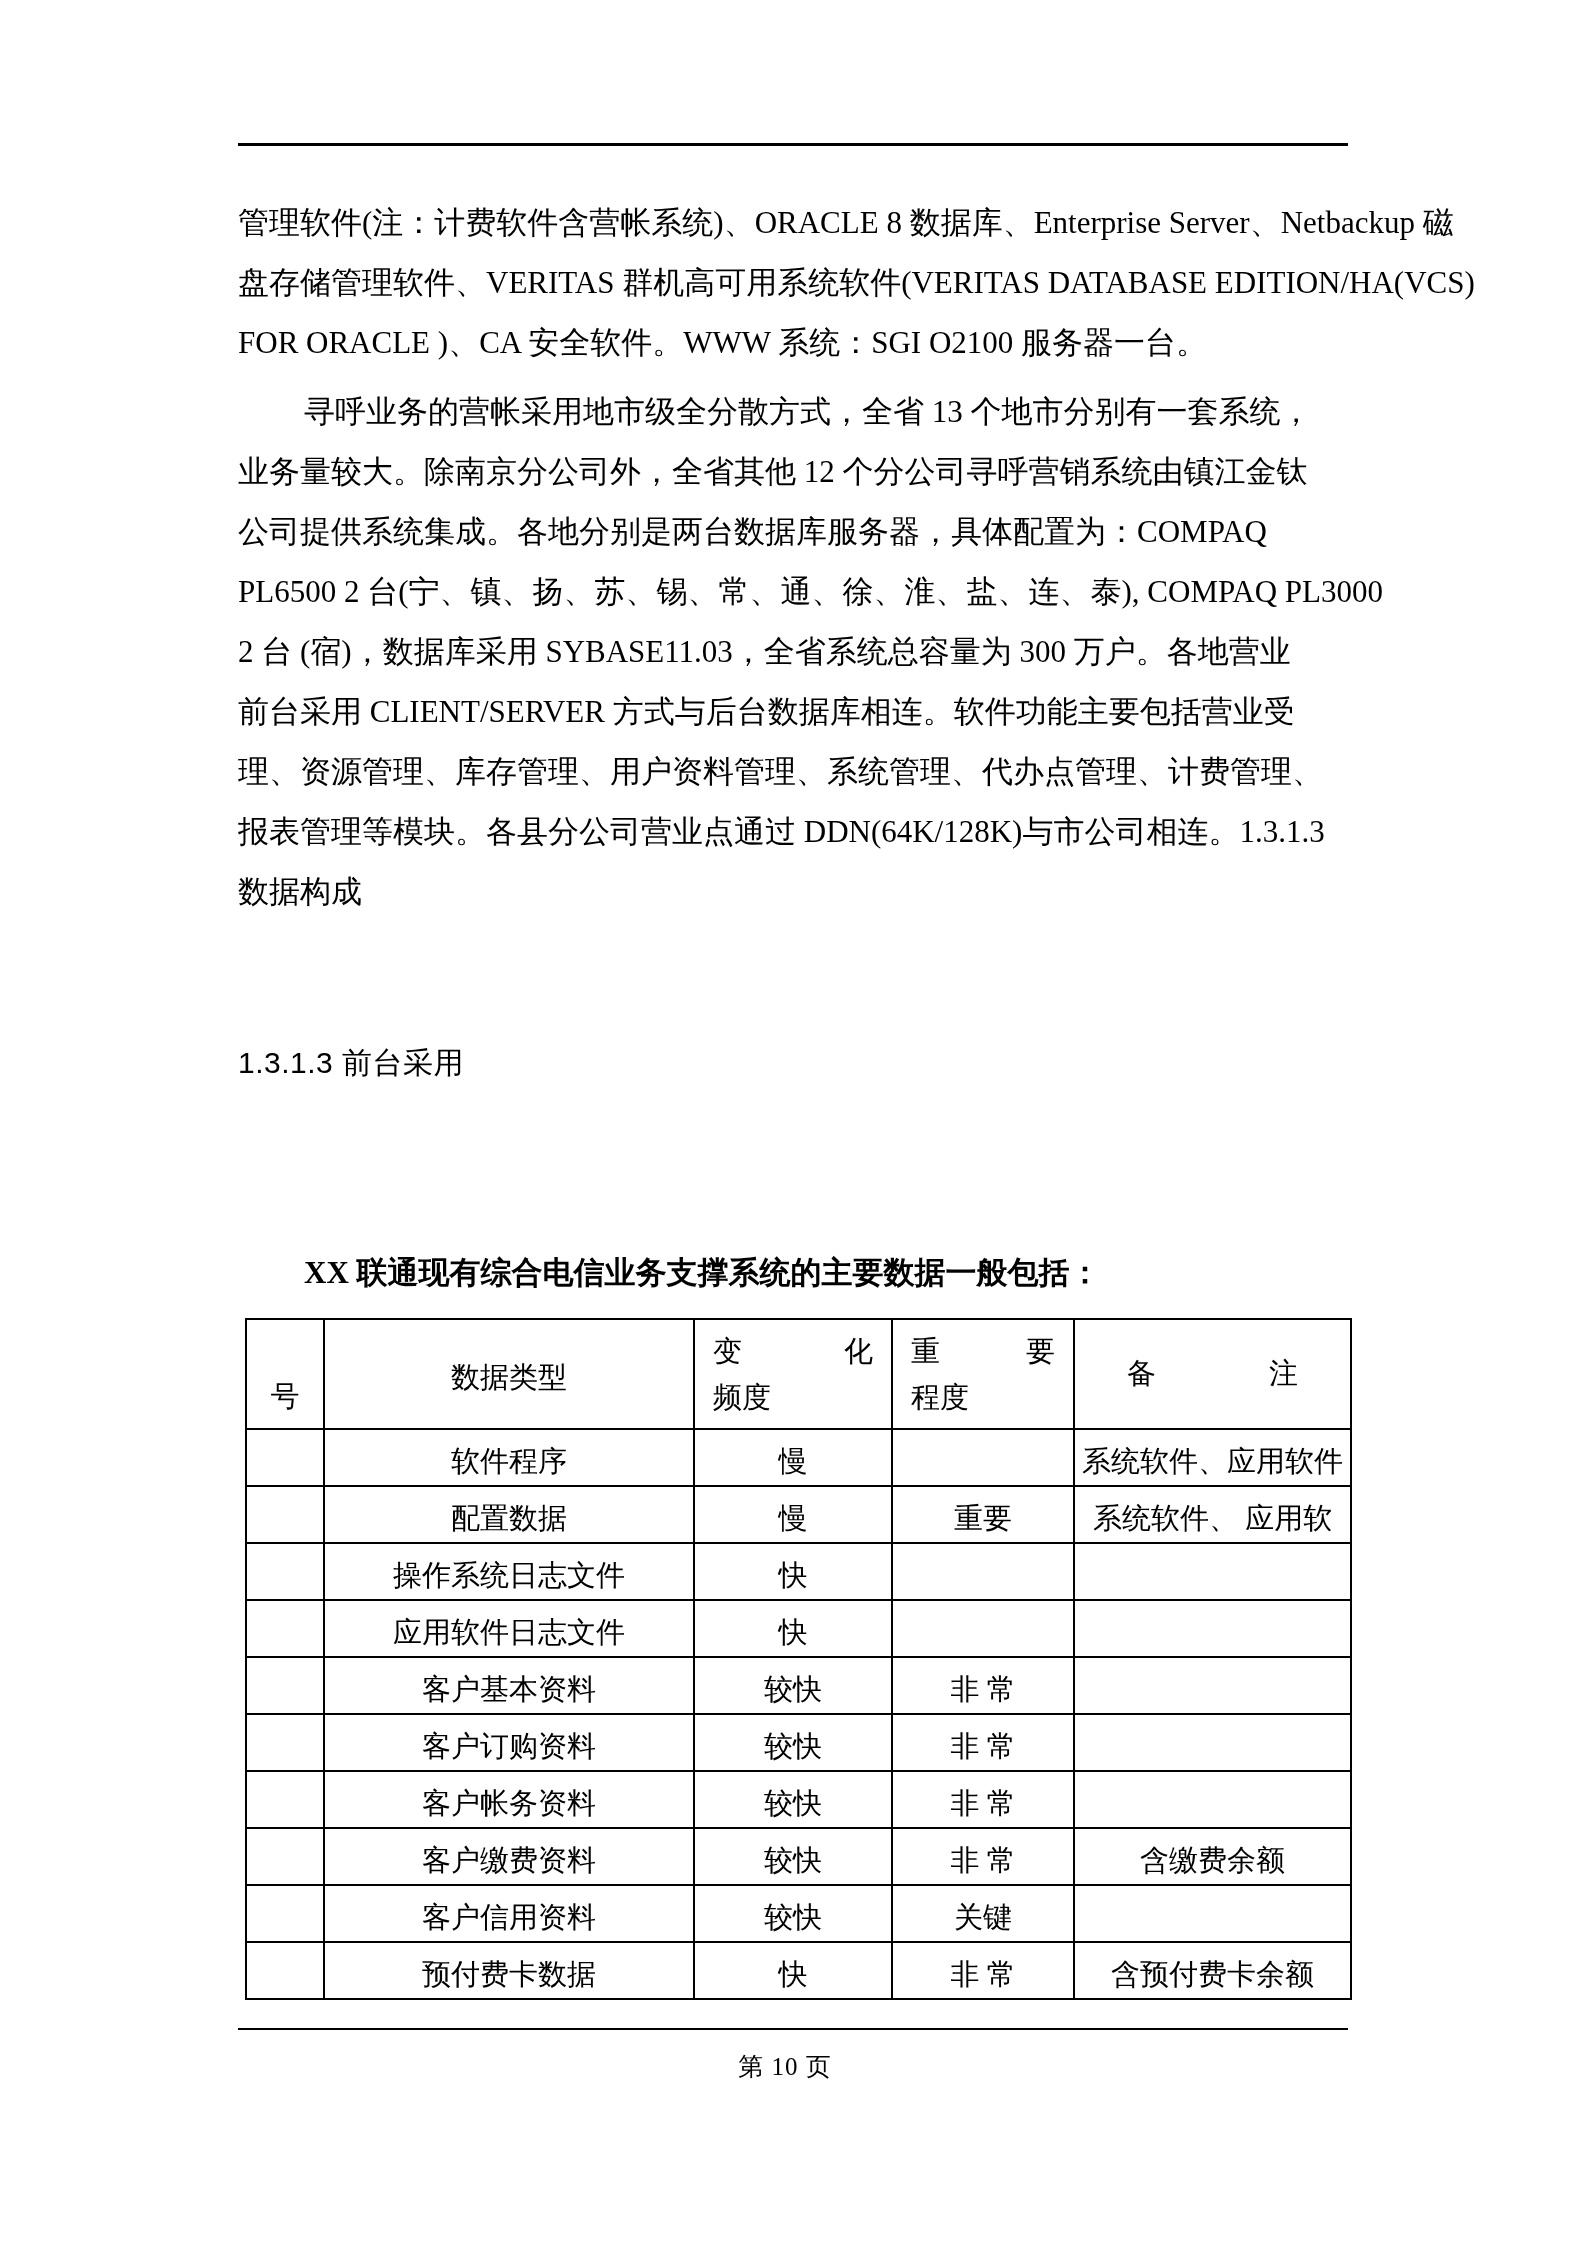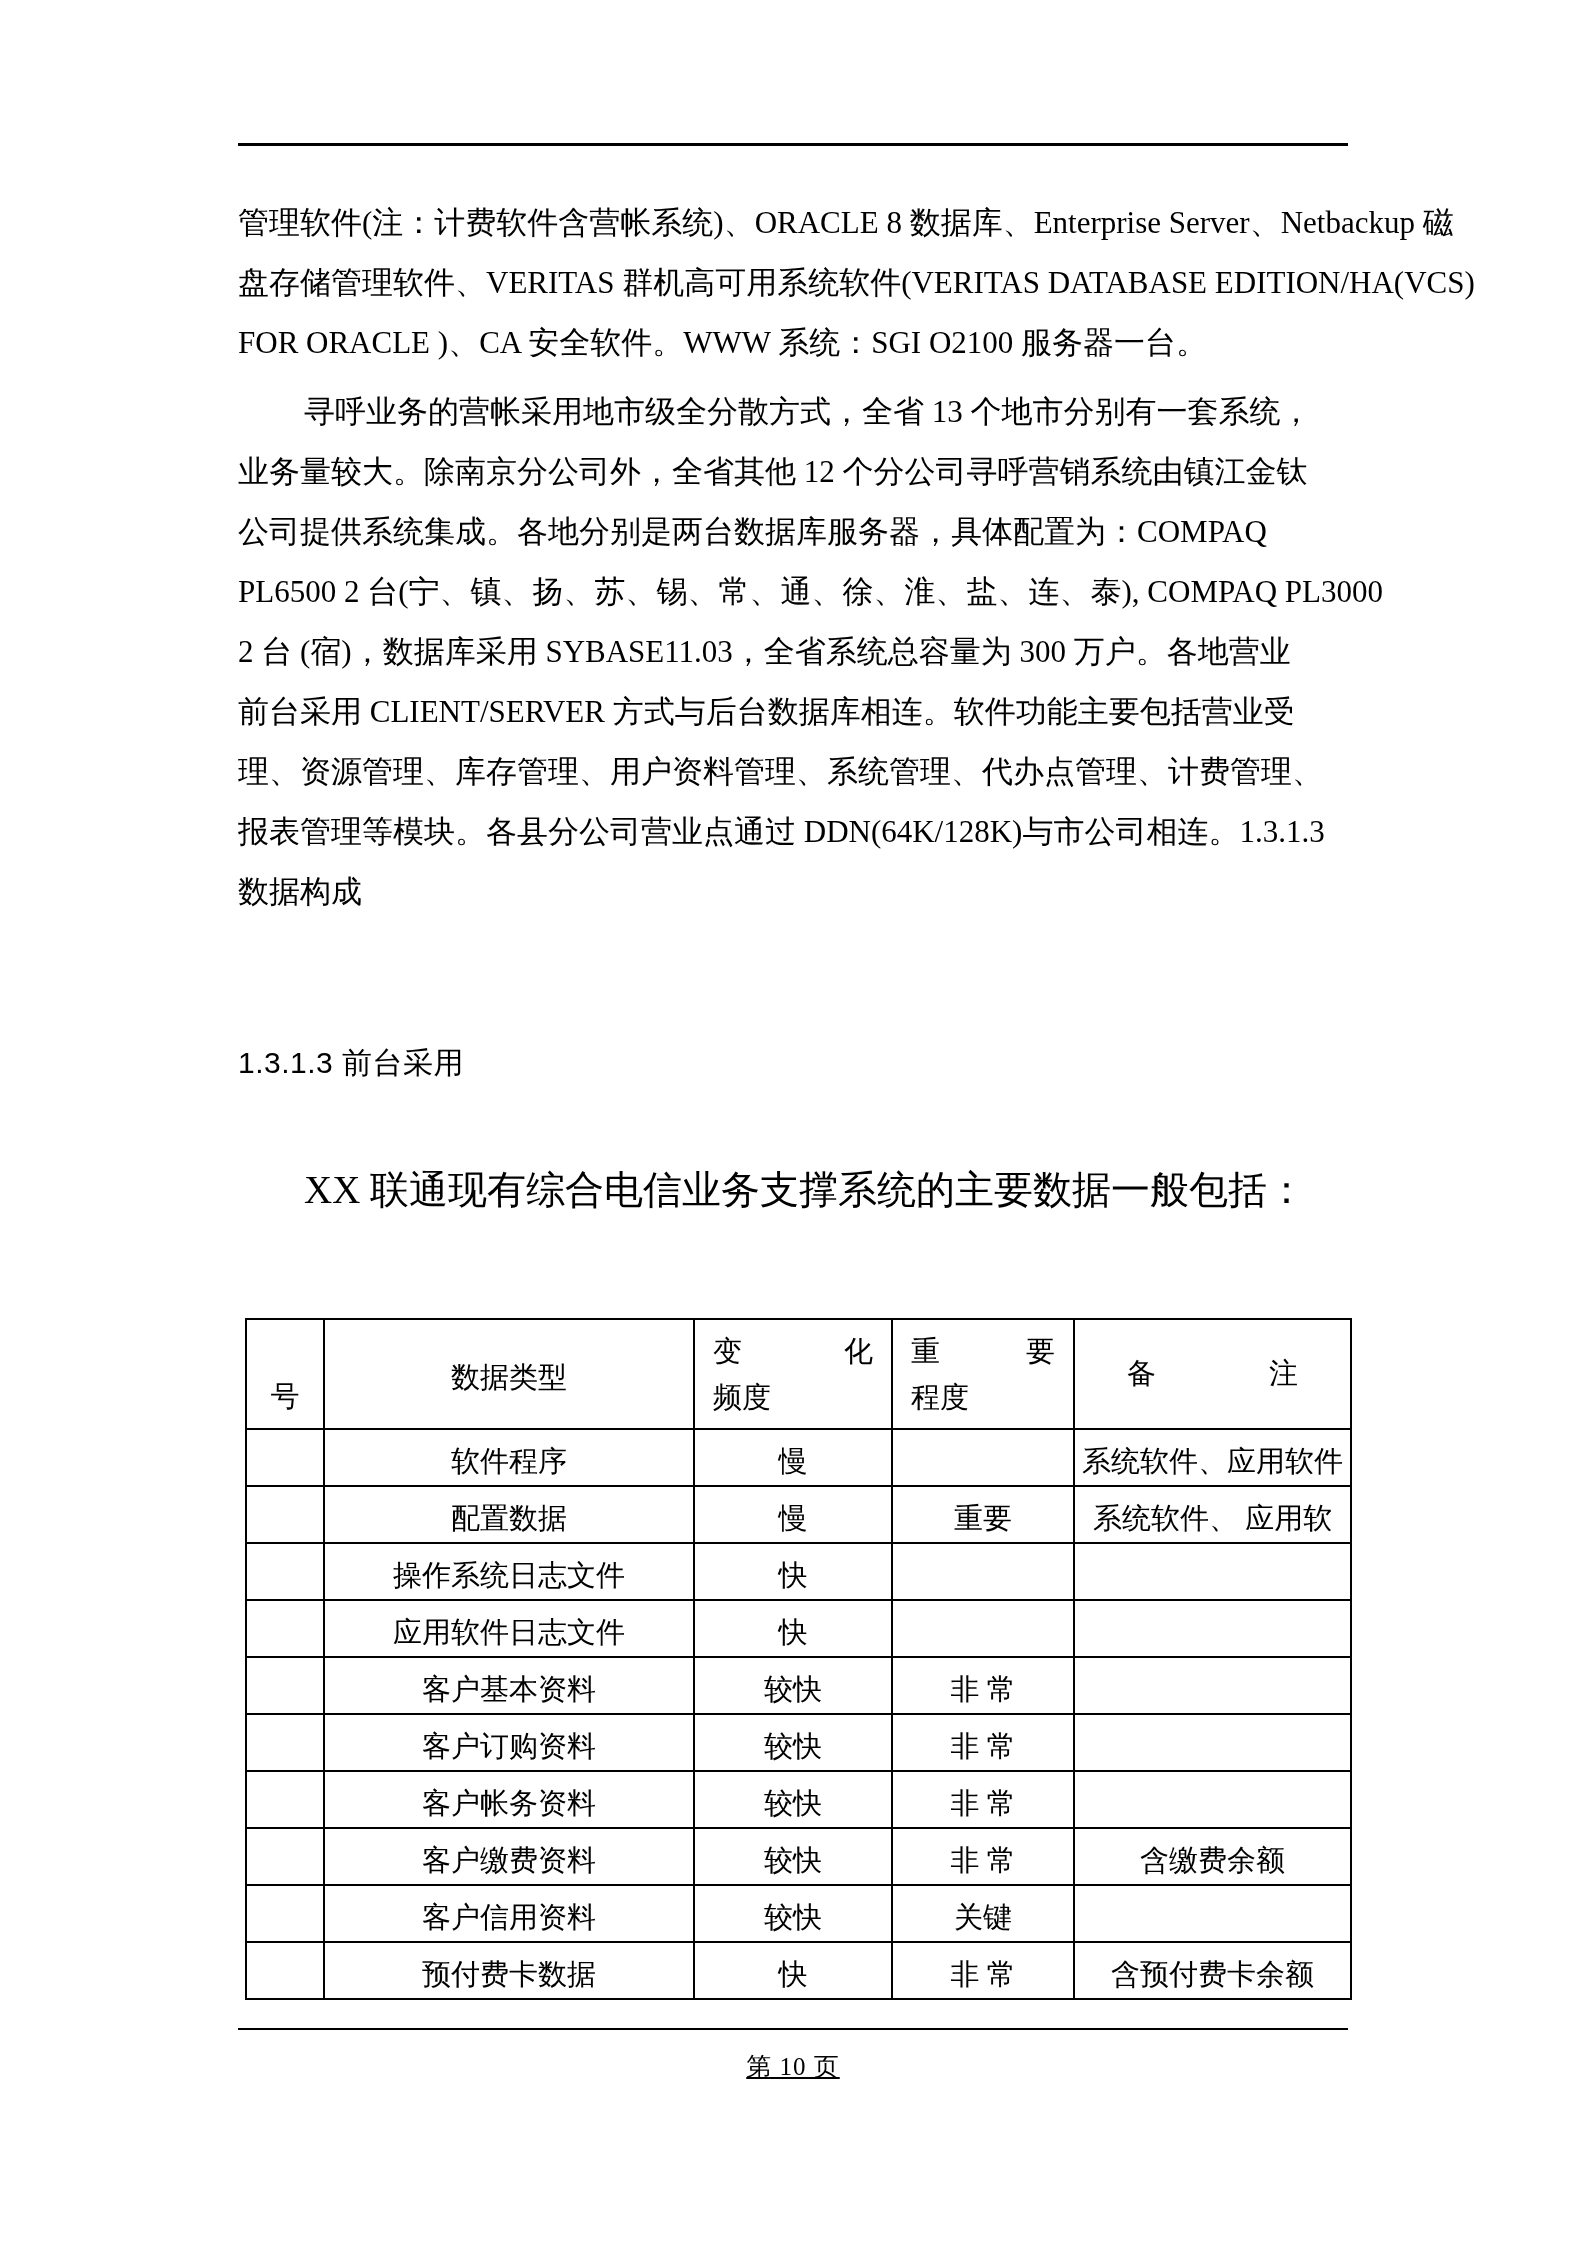--- a/index.html
+++ b/index.html
@@ -33,28 +33,27 @@
   .footer-rule {
     position: absolute;
     left: 238px;
     top: 2028px;
     width: 1110px;
     height: 0;
     border-top: 2px solid #000000;
   }
   .footer-text {
     position: absolute;
-    left: 238px;
+    left: 230px;
     top: 2050px;
     width: 1110px;
     text-align: center;
     font-size: 25px;
     font-family: "Liberation Serif", "DejaVu Serif", serif;
     letter-spacing: 1px;
-    text-decoration: underline;
   }
   .body-block {
     position: absolute;
     left: 238px;
     width: 1114px;
     font-size: 31px;
     line-height: 60px;
     text-align: justify;
     text-justify: inter-ideograph;
   }
@@ -71,25 +70,26 @@
     left: 238px;
     top: 1043px;
     font-family: "Liberation Sans", "DejaVu Sans", sans-serif;
     font-size: 30px;
     line-height: 40px;
     letter-spacing: 0.5px;
   }
   .intro-line {
     position: absolute;
     left: 238px;
-    top: 1165px;
+    top: 1248px;
     width: 1114px;
-    font-size: 39px;
+    font-size: 31px;
     line-height: 50px;
     text-indent: 66px;
+    font-weight: bold;
   }
 
   table.data-table {
     position: absolute;
     left: 245px;
     top: 1318px;
     width: 1105px;
     border-collapse: collapse;
     table-layout: fixed;
     font-size: 29px;

